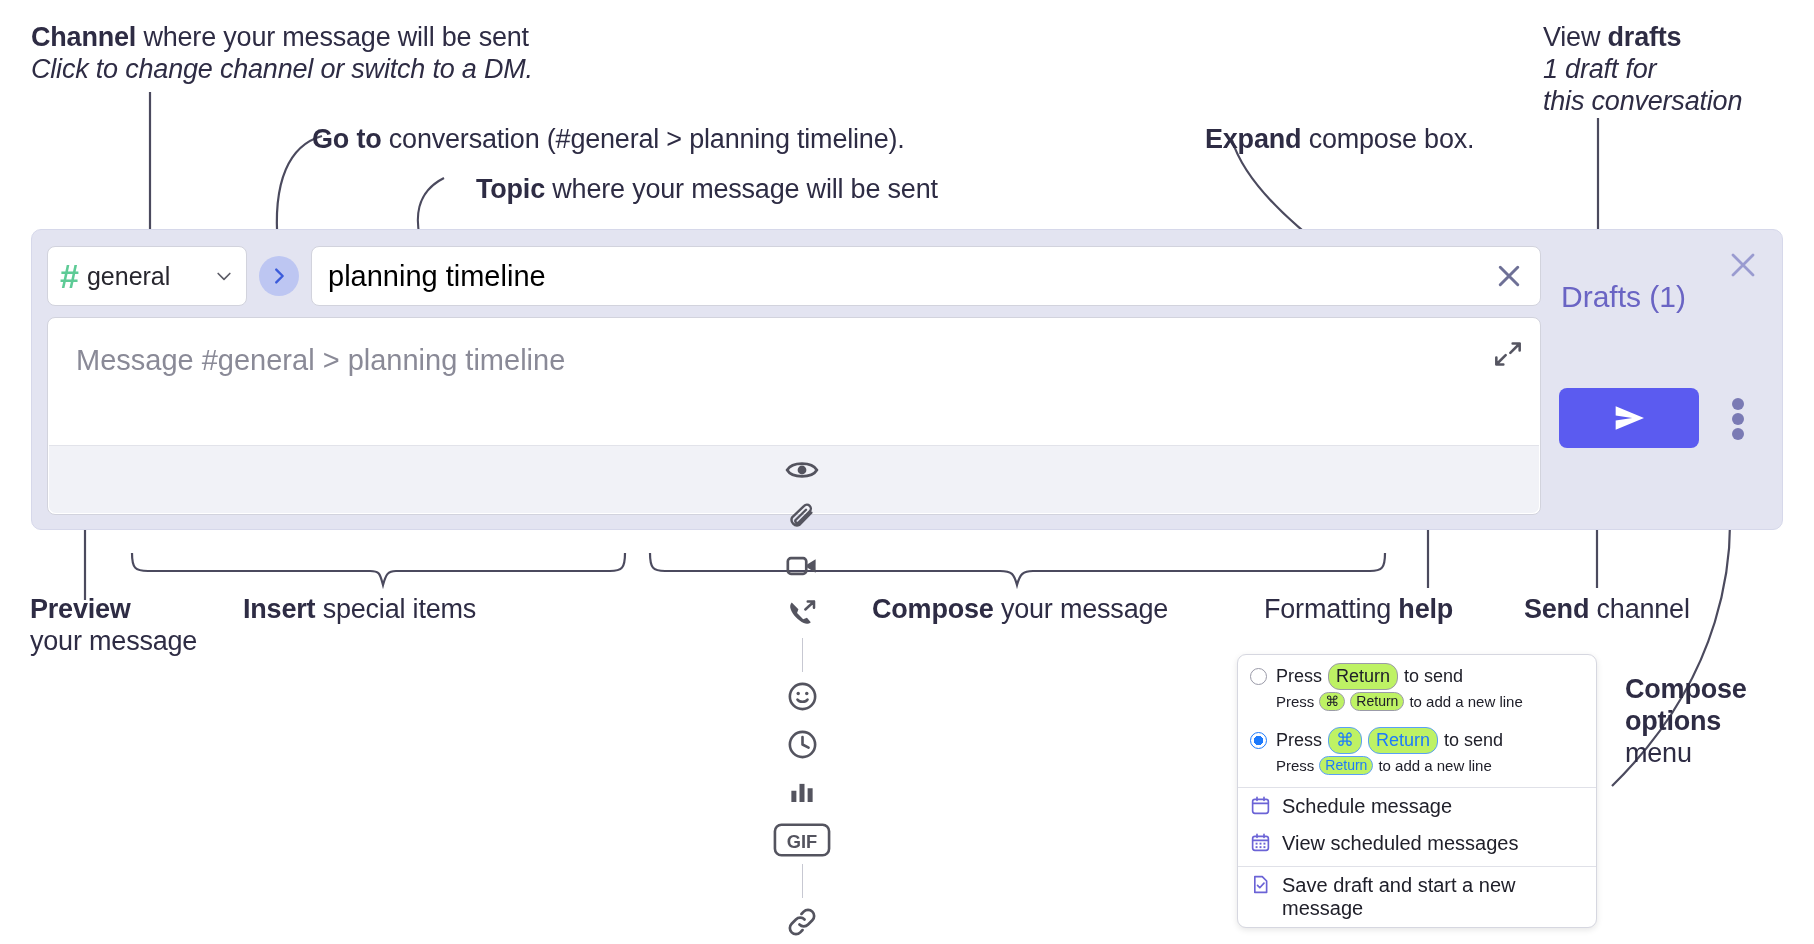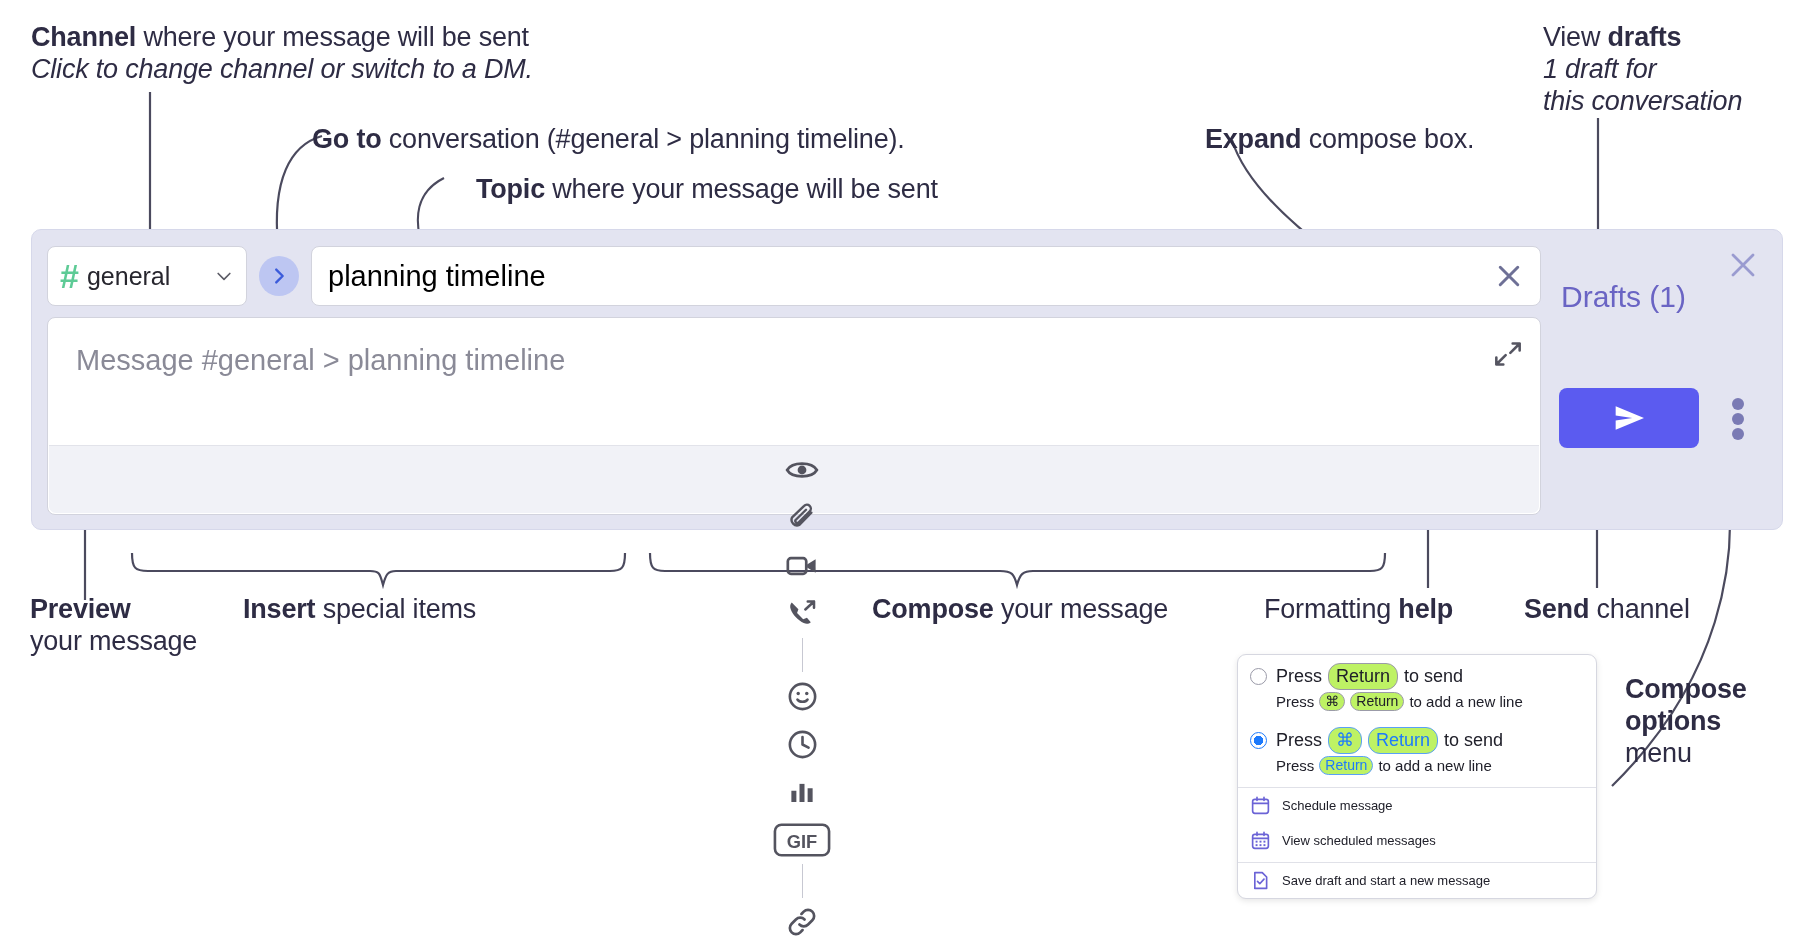--- a/index.html
+++ b/index.html
@@ -82,21 +82,21 @@
   .mi-main{font-size:18px;color:#20202a;display:flex;align-items:center;gap:6px;flex-wrap:nowrap;}
   .mi-sub{font-size:15px;color:#20202a;display:flex;align-items:center;gap:5px;padding:2px 0 8px 38px;}
   .key{
     display:inline-flex;align-items:center;justify-content:center;
     border:1px solid #9b9ba8;border-radius:12px;background:#bef264;color:#20202a;
     padding:1px 7px;line-height:1.25;
   }
   .key.sm{font-size:14px;padding:0 5px;}
   .key.blue{border-color:#5aa0f7;color:#1d7afc;}
   .menu-div{height:1px;background:#e0e1e8;margin-top:4px;}
-  .mi-action{display:flex;align-items:center;gap:11px;padding:7px 12px;font-size:13px;color:#20202a;cursor:pointer;}
+  .mi-action{display:flex;align-items:flex-start;gap:11px;padding:7px 12px;font-size:20px;color:#20202a;cursor:pointer;}
   .mi-action svg{flex:none;}
 
   
   #lines{position:absolute;left:0;top:0;width:1814px;height:944px;pointer-events:none;}
 </style>
 </head>
 <body>
 
 <svg id="lines" viewBox="0 0 1814 944">
   <g fill="none" stroke="#4b4a5e" stroke-width="2.2">

